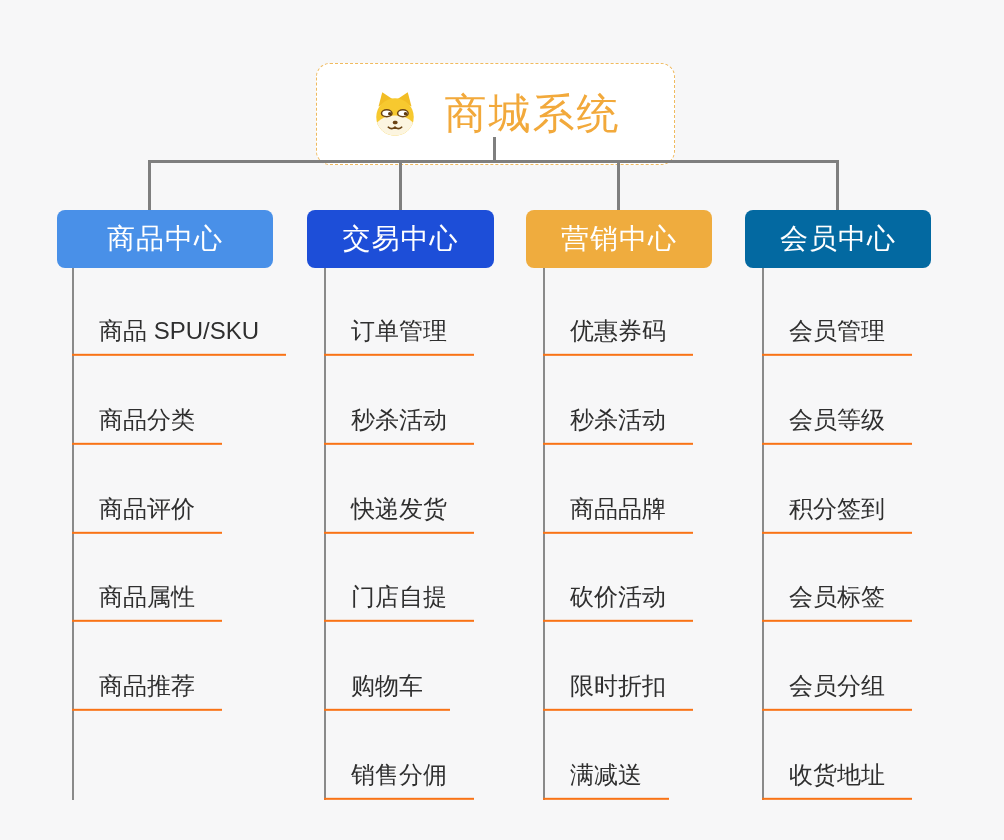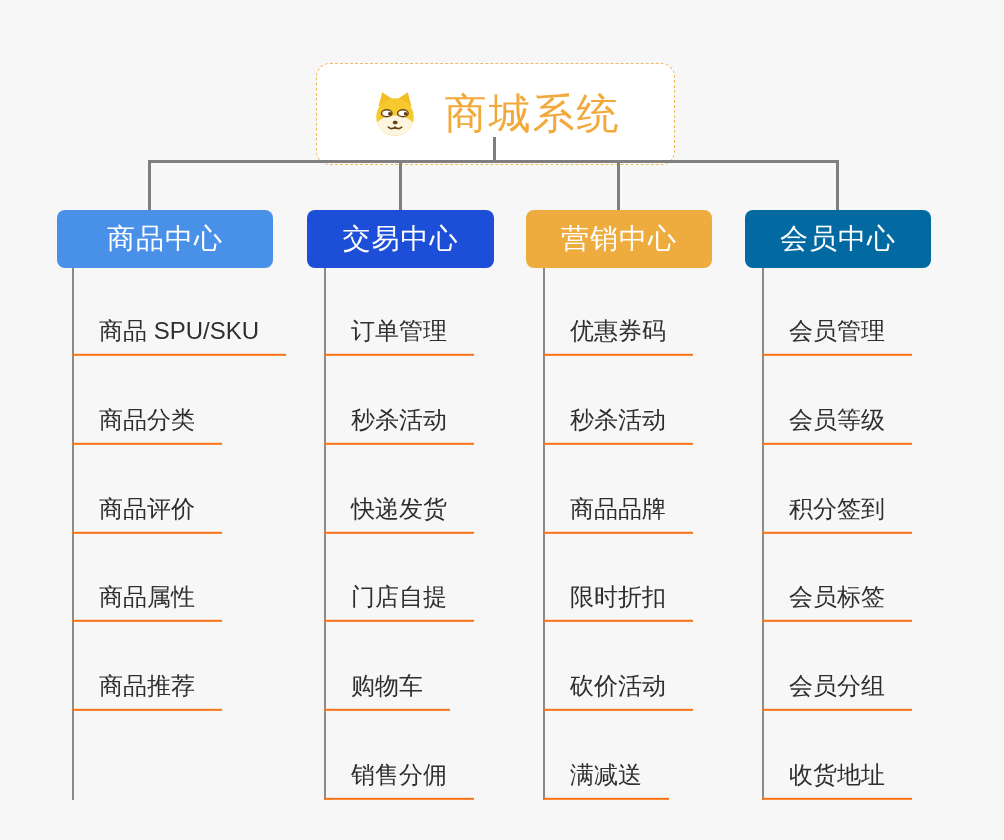--- a/index.html
+++ b/index.html
@@ -101,22 +101,22 @@
     <div class="leaf">销售分佣</div>
   </div>
 
   <div class="bbox b2" style="background-color: rgb(239, 172, 62); justify-content: center;">
     <span>营销中心</span>
   </div>
   <div class="col c2">
     <div class="leaf">优惠券码</div>
     <div class="leaf">秒杀活动</div>
     <div class="leaf">商品品牌</div>
+    <div class="leaf">砍价活动</div>
     <div class="leaf">限时折扣</div>
-    <div class="leaf">砍价活动</div>
     <div class="leaf">满减送</div>
   </div>
 
   <div class="bbox b3" style="background-color: #0369a1;">
     <span>会员中心</span>
   </div>
   <div class="col c3">
     <div class="leaf">会员管理</div>
     <div class="leaf">会员等级</div>
     <div class="leaf">积分签到</div>

